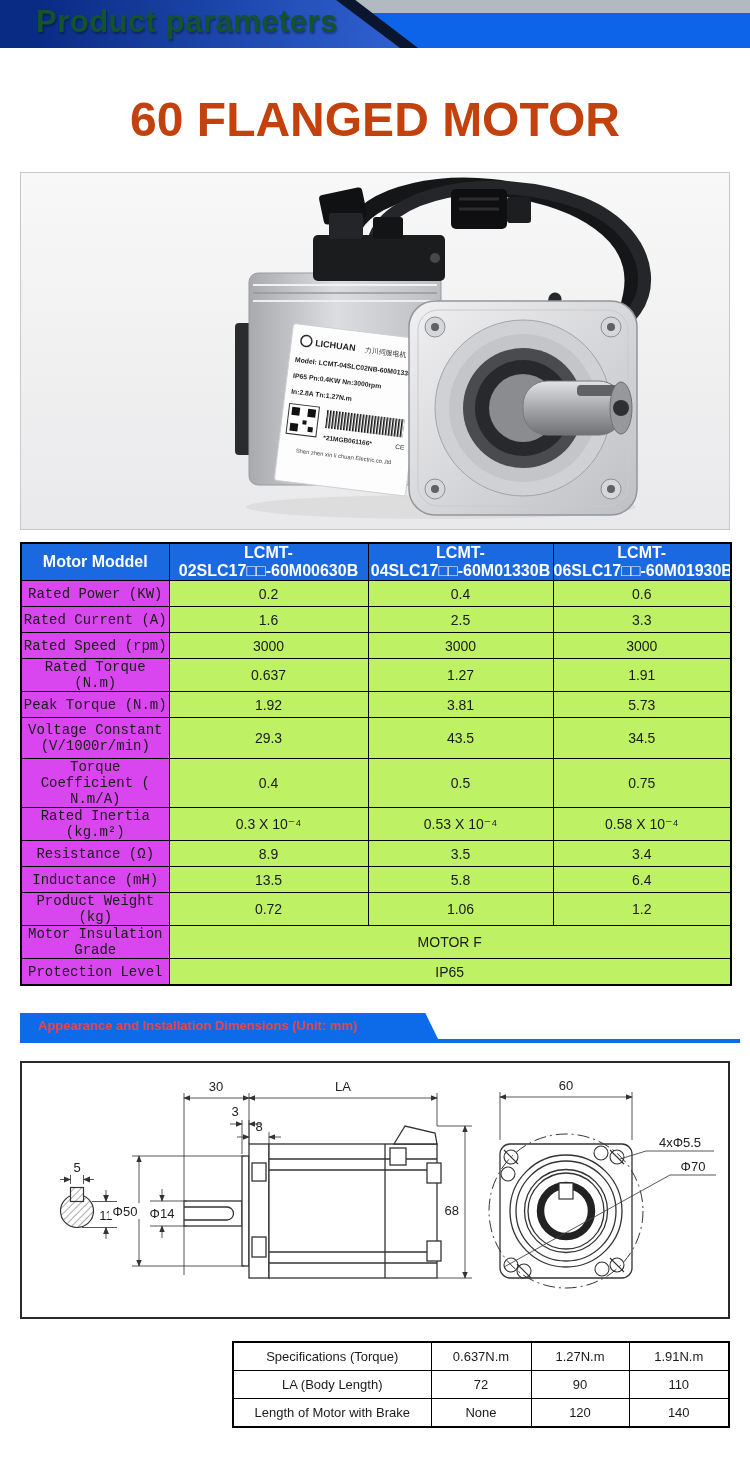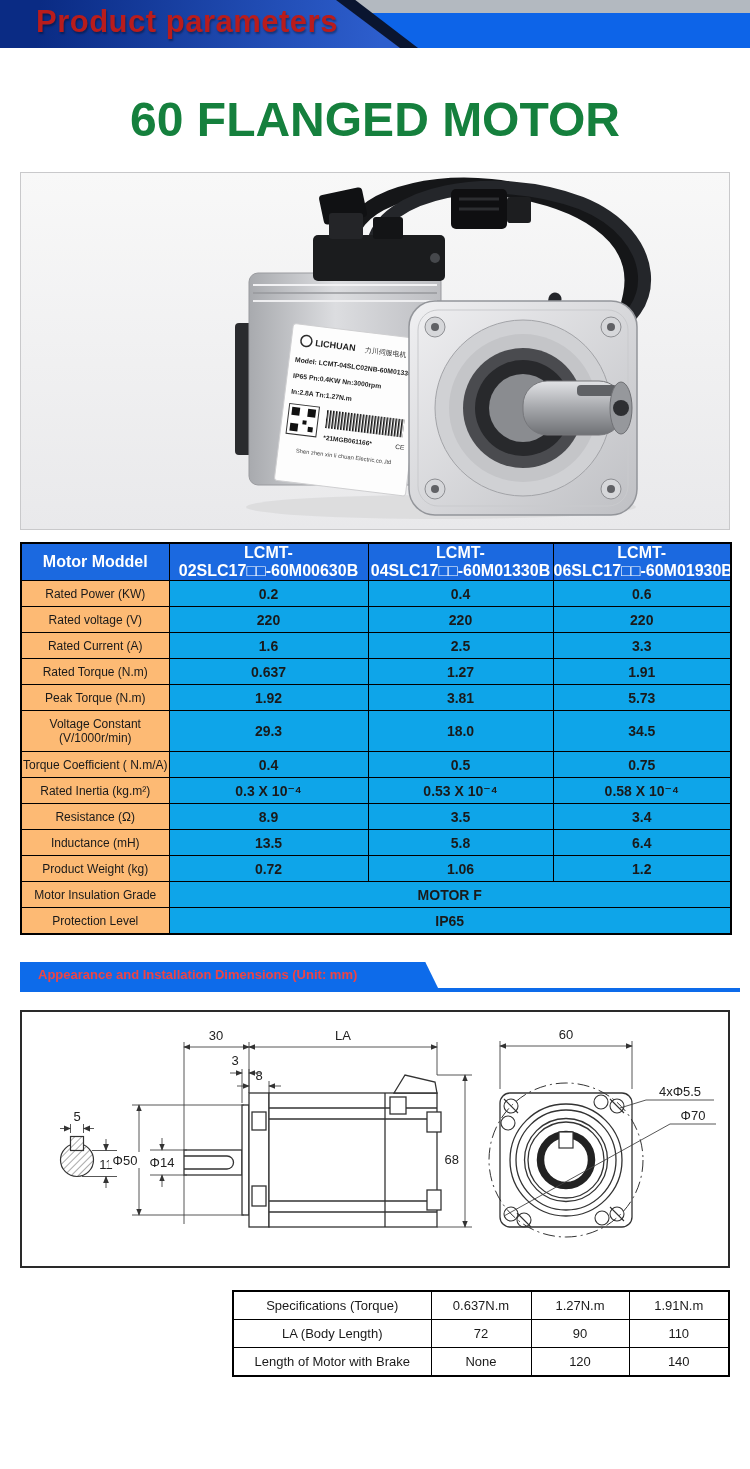--- a/index.html
+++ b/index.html
@@ -7,38 +7,38 @@
 
   
   .banner{position:relative;height:48px;overflow:hidden;}
   .banner .gray{position:absolute;left:330px;right:0;top:0;height:13px;background:#b3b9c0;}
   .banner .blue{position:absolute;left:334px;right:0;top:13px;height:35px;background:#0d64e8;}
   .banner .shadow{position:absolute;left:0;top:0;width:418px;height:48px;background:#0a1530;
     clip-path:polygon(79% 0,85% 0,100% 100%,92% 100%);}
   .banner .dark{position:absolute;left:0;top:0;width:400px;height:48px;
     background:linear-gradient(96deg,#0a2b84 10%,#2d5ecd 95%);
     clip-path:polygon(0 0,84% 0,100% 100%,0 100%);}
-  .banner .txt{position:absolute;left:36px;top:4px;font-size:31px;font-weight:bold;color:#b91c1c;
+  .banner .txt{position:absolute;left:36px;top:4px;font-size:31px;font-weight:bold;color:#14532d;
     letter-spacing:.5px;text-shadow:1px 2px 2px rgba(0,0,0,.35);}
 
   
   .title{margin-top:40px;height:64px;line-height:64px;text-align:center;
-    font-size:48px;font-weight:bold;color:#15803d;}
+    font-size:48px;font-weight:bold;color:#c2410c;}
 
   
   .photo{margin:20px auto 0 20px;width:708px;height:356px;border:1px solid #c9c9cb;
     background:linear-gradient(180deg,#f8f8f8,#e9e9eb);}
 
   
   table{border-collapse:collapse;table-layout:fixed;}
   .spec{margin:12px 0 0 20px;width:710px;border:2px solid #000;}
   .spec td,.spec th{border:1px solid #000;text-align:center;vertical-align:middle;padding:0;overflow:hidden;}
   .spec thead th{background:#1b69e0;color:#fff;font-size:16px;font-weight:bold;height:27px;}
-  .spec .lbl{background:#fdba74;font-size:12px;font-weight:normal;white-space:pre-line;height:25px;}
-  .spec .val{background:#0ea5e9;font-size:14px;height:25px;font-weight:bold;}
+  .spec .lbl{background:#d946ef;font-size:14px;font-weight:normal;white-space:pre-line;height:25px;font-family:Liberation Mono, monospace;}
+  .spec .val{background:#bef264;font-size:14px;height:25px;}
   .spec tr.tall .lbl,.spec tr.tall .val{height:40px;}
 
   
   .sec{position:relative;height:30px;margin-top:27px;}
   .sec .bar{position:absolute;left:20px;top:0;width:420px;height:30px;background:#0d6bea;
     clip-path:polygon(0 0,96.5% 0,100% 100%,0 100%);}
   .sec .line{position:absolute;left:436px;right:10px;bottom:0;height:4px;background:#0d6bea;}
   .sec .txt{position:absolute;left:38px;top:5px;font-size:13px;font-weight:bold;color:#ef4444;}
 
   
@@ -176,48 +176,48 @@
     </tr>
   </thead>
   <tbody>
       <tr>
         <td class="lbl">Rated Power (KW)</td>
         <td class="val">0.2</td>
         <td class="val">0.4</td>
         <td class="val">0.6</td>
       </tr>
       <tr>
-        <td class="lbl">Rated voltage (V)</td>
-        <td class="val">220</td>
-        <td class="val">220</td>
-        <td class="val">220</td>
-      </tr>
-      <tr>
         <td class="lbl">Rated Current (A)</td>
         <td class="val">1.6</td>
         <td class="val">2.5</td>
         <td class="val">3.3</td>
       </tr>
       <tr>
+        <td class="lbl">Rated Speed (rpm)</td>
+        <td class="val">3000</td>
+        <td class="val">3000</td>
+        <td class="val">3000</td>
+      </tr>
+      <tr>
         <td class="lbl">Rated Torque (N.m)</td>
         <td class="val">0.637</td>
         <td class="val">1.27</td>
         <td class="val">1.91</td>
       </tr>
       <tr>
         <td class="lbl">Peak Torque (N.m)</td>
         <td class="val">1.92</td>
         <td class="val">3.81</td>
         <td class="val">5.73</td>
       </tr>
       <tr class="tall">
         <td class="lbl">Voltage Constant
 (V/1000r/min)</td>
         <td class="val">29.3</td>
-        <td class="val">18.0</td>
+        <td class="val">43.5</td>
         <td class="val">34.5</td>
       </tr>
       <tr>
         <td class="lbl">Torque Coefficient ( N.m/A)</td>
         <td class="val">0.4</td>
         <td class="val">0.5</td>
         <td class="val">0.75</td>
       </tr>
       <tr>
         <td class="lbl">Rated Inertia (kg.m²)</td>

